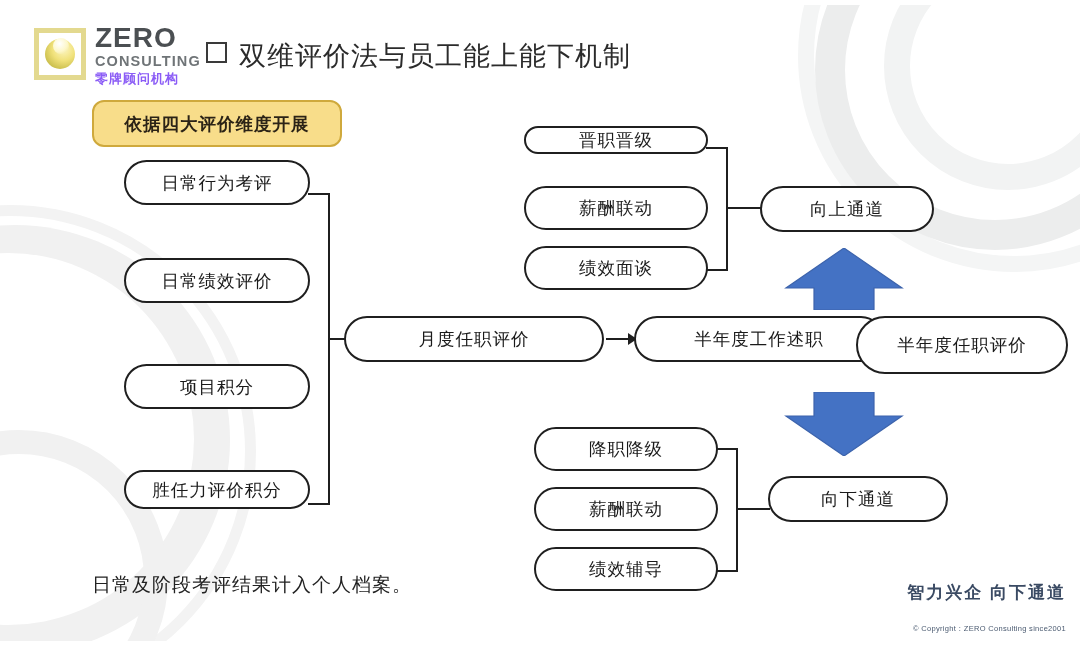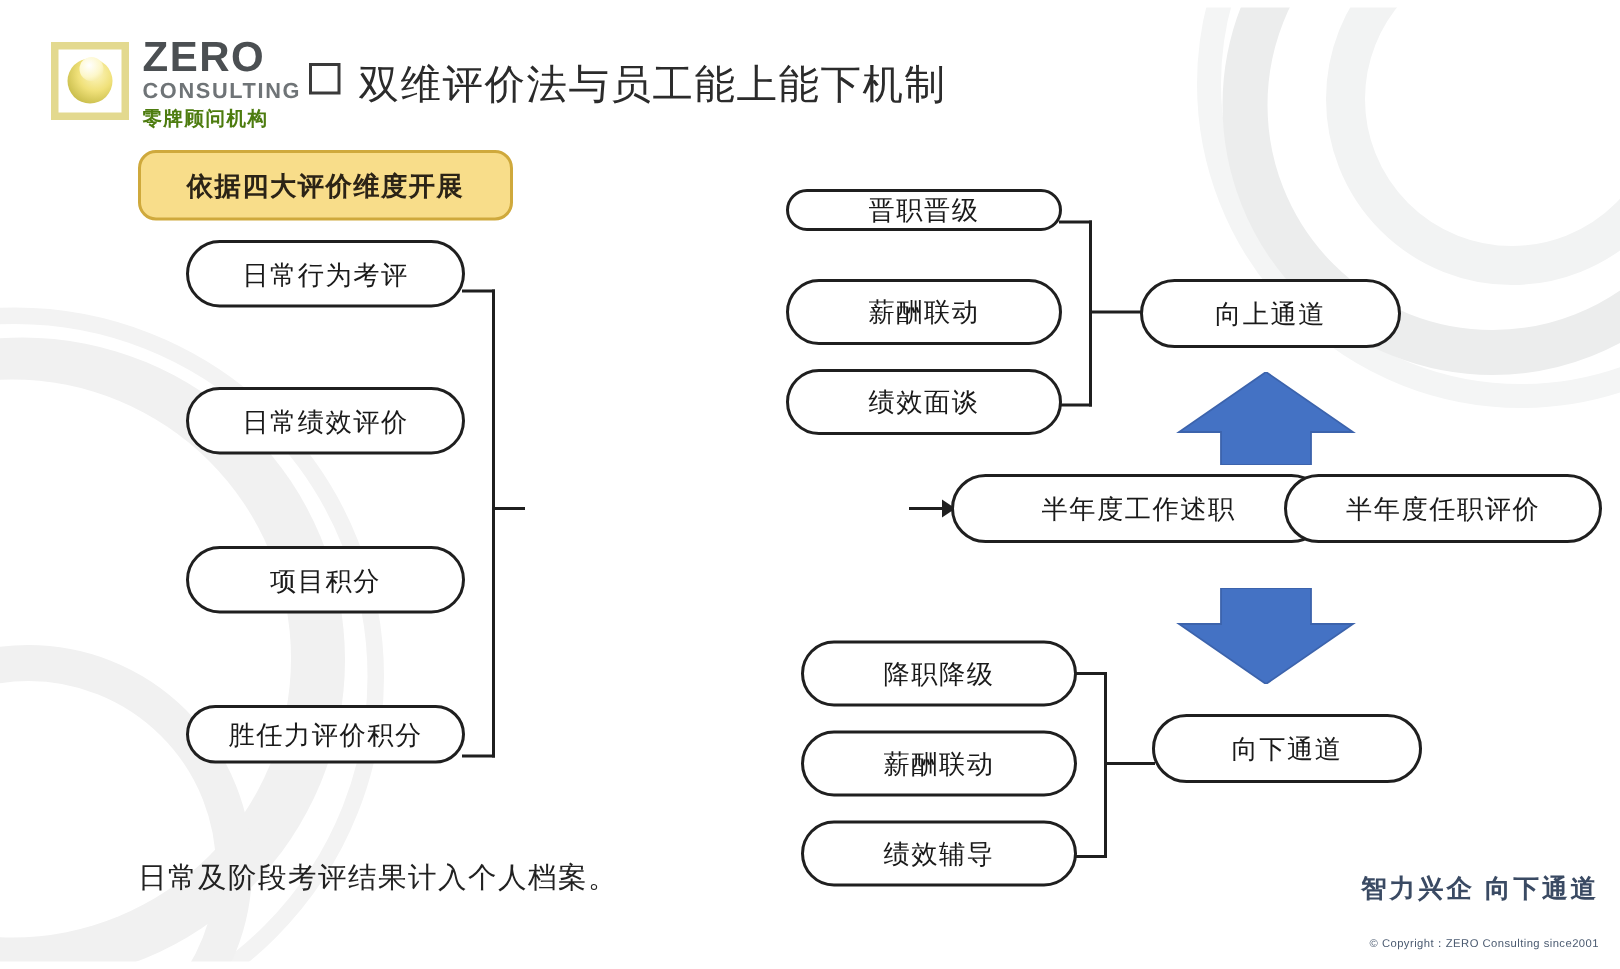--- a/index.html
+++ b/index.html
@@ -31,21 +31,21 @@
     position:absolute;left:6px;top:6px;width:30px;height:30px;border-radius:50%;
     background:radial-gradient(circle at 62% 34%, #fdf6c2 0%, #f0e17a 42%, #ccc04f 75%, #b7ab3e 100%);
   }
   #logo-mark .dot{
     position:absolute;left:14px;top:5px;width:16px;height:16px;border-radius:50%;
     background:radial-gradient(circle at 40% 35%, #ffffff 0%, #fdf7c9 55%, #efe287 100%);
   }
   #logo-text{margin-left:9px;line-height:1;}
   #logo-zero{font-size:28px;font-weight:bold;color:#4b4f52;letter-spacing:1px;}
   #logo-consulting{font-size:14.5px;font-weight:bold;color:#6f7477;letter-spacing:1.1px;margin-top:2px;}
-  #logo-cn{font-size:13px;font-weight:bold;color:#4d7c0f;letter-spacing:1px;margin-top:3px;font-family:Liberation Serif, serif;}
+  #logo-cn{font-size:13px;font-weight:bold;color:#8b5cf6;letter-spacing:1px;margin-top:3px;font-family:Liberation Serif, serif;}
 
   
   #title{
     position:absolute;left:206px;top:38px;font-size:27px;color:#2b2b2b;
     letter-spacing:1px;white-space:nowrap;
   }
   #title .bullet{display:inline-block;width:17px;height:17px;border:2px solid #3a3a3a;margin-right:12px;vertical-align:2px;}
 
   
   .pill{
@@ -114,24 +114,25 @@
   <div class="pill" style="left:124px;top:160px;width:186px;height:45px;">日常行为考评</div>
   <div class="pill" style="left:124px;top:258px;width:186px;height:45px;">日常绩效评价</div>
   <div class="pill" style="left:124px;top:364px;width:186px;height:45px;">项目积分</div>
   <div class="pill" style="left:124px;top:470px;width:186px;height:39px;">胜任力评价积分</div>
 
   <div class="ln h" style="left:308px;top:193px;width:22px;"></div>
   <div class="ln h" style="left:308px;top:503px;width:22px;"></div>
   <div class="ln v" style="left:328px;top:193px;height:312px;"></div>
   <div class="ln h" style="left:328px;top:338px;width:22px;"></div>
 
+  <div class="pill" style="left:344px;top:316px;width:260px;height:46px;">月度任职评价</div>
   <div class="ln h" style="left:606px;top:338px;width:24px;"></div>
   <div class="arrowhead" style="left:628px;top:333px;"></div>
   <div class="pill" style="left:634px;top:316px;width:250px;height:46px;">半年度工作述职</div>
-  <div class="pill" style="left:856px;top:316px;width:212px;height:46px;">半年度任职评价</div>
+  <div class="pill" style="left:856px;top:316px;width:212px;height:58px;">半年度任职评价</div>
 
   <div class="pill" style="left:524px;top:126px;width:184px;height:28px;">晋职晋级</div>
   <div class="pill" style="left:524px;top:186px;width:184px;height:44px;">薪酬联动</div>
   <div class="pill" style="left:524px;top:246px;width:184px;height:44px;">绩效面谈</div>
 
   <div class="ln h" style="left:706px;top:147px;width:22px;"></div>
   <div class="ln h" style="left:706px;top:269px;width:22px;"></div>
   <div class="ln v" style="left:726px;top:147px;height:124px;"></div>
   <div class="ln h" style="left:726px;top:207px;width:36px;"></div>
 

